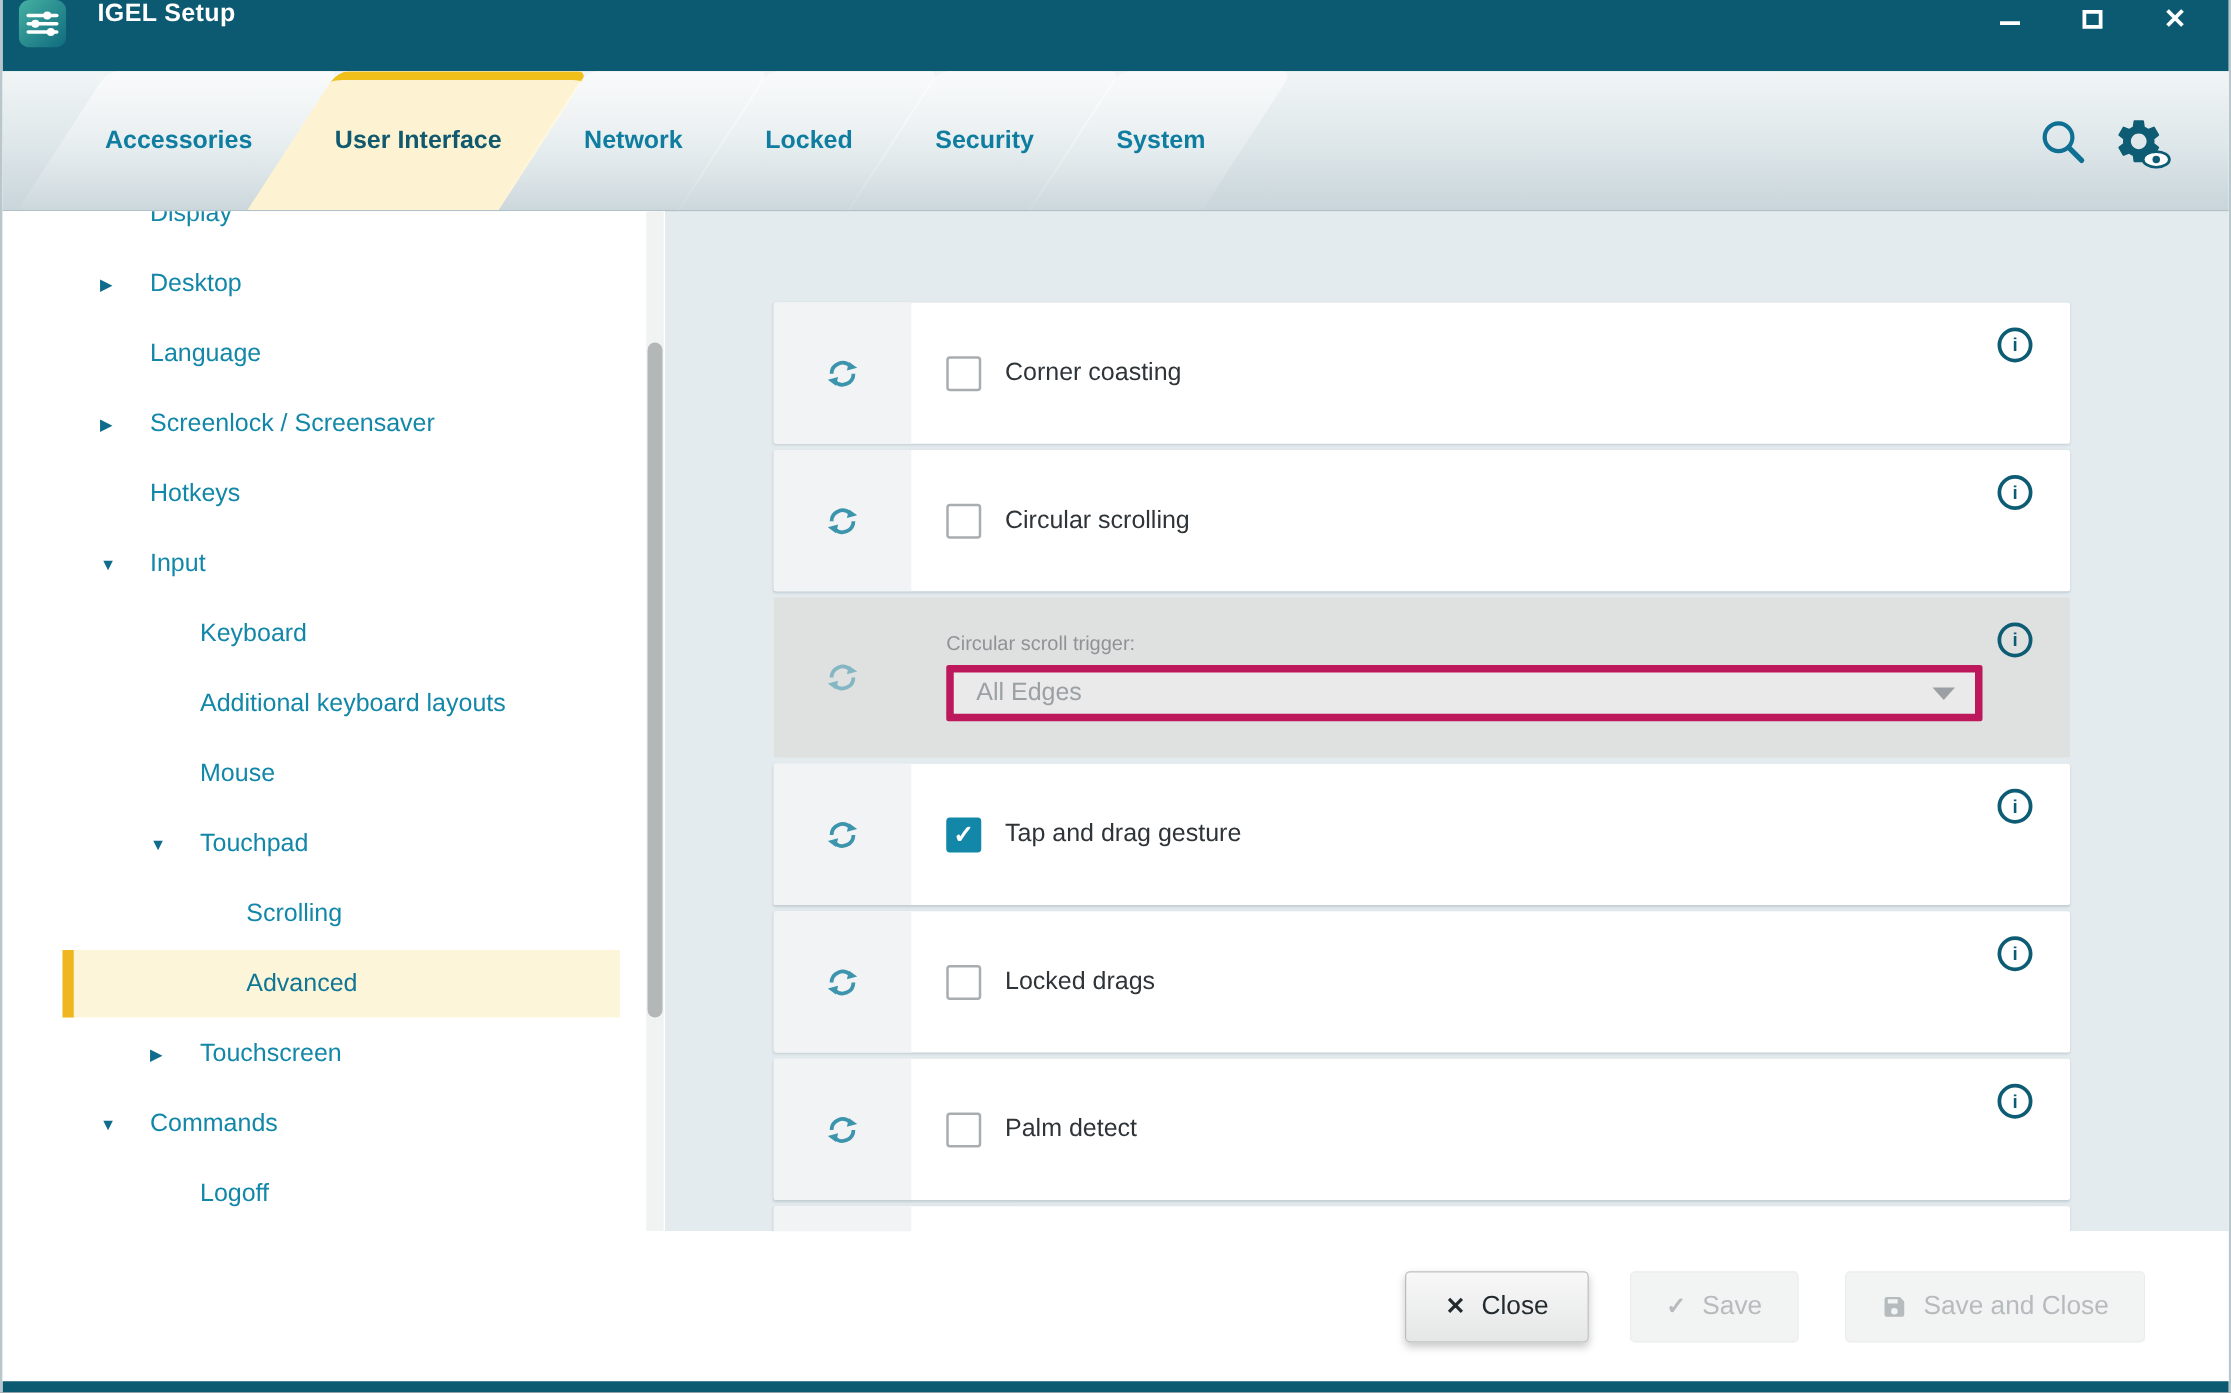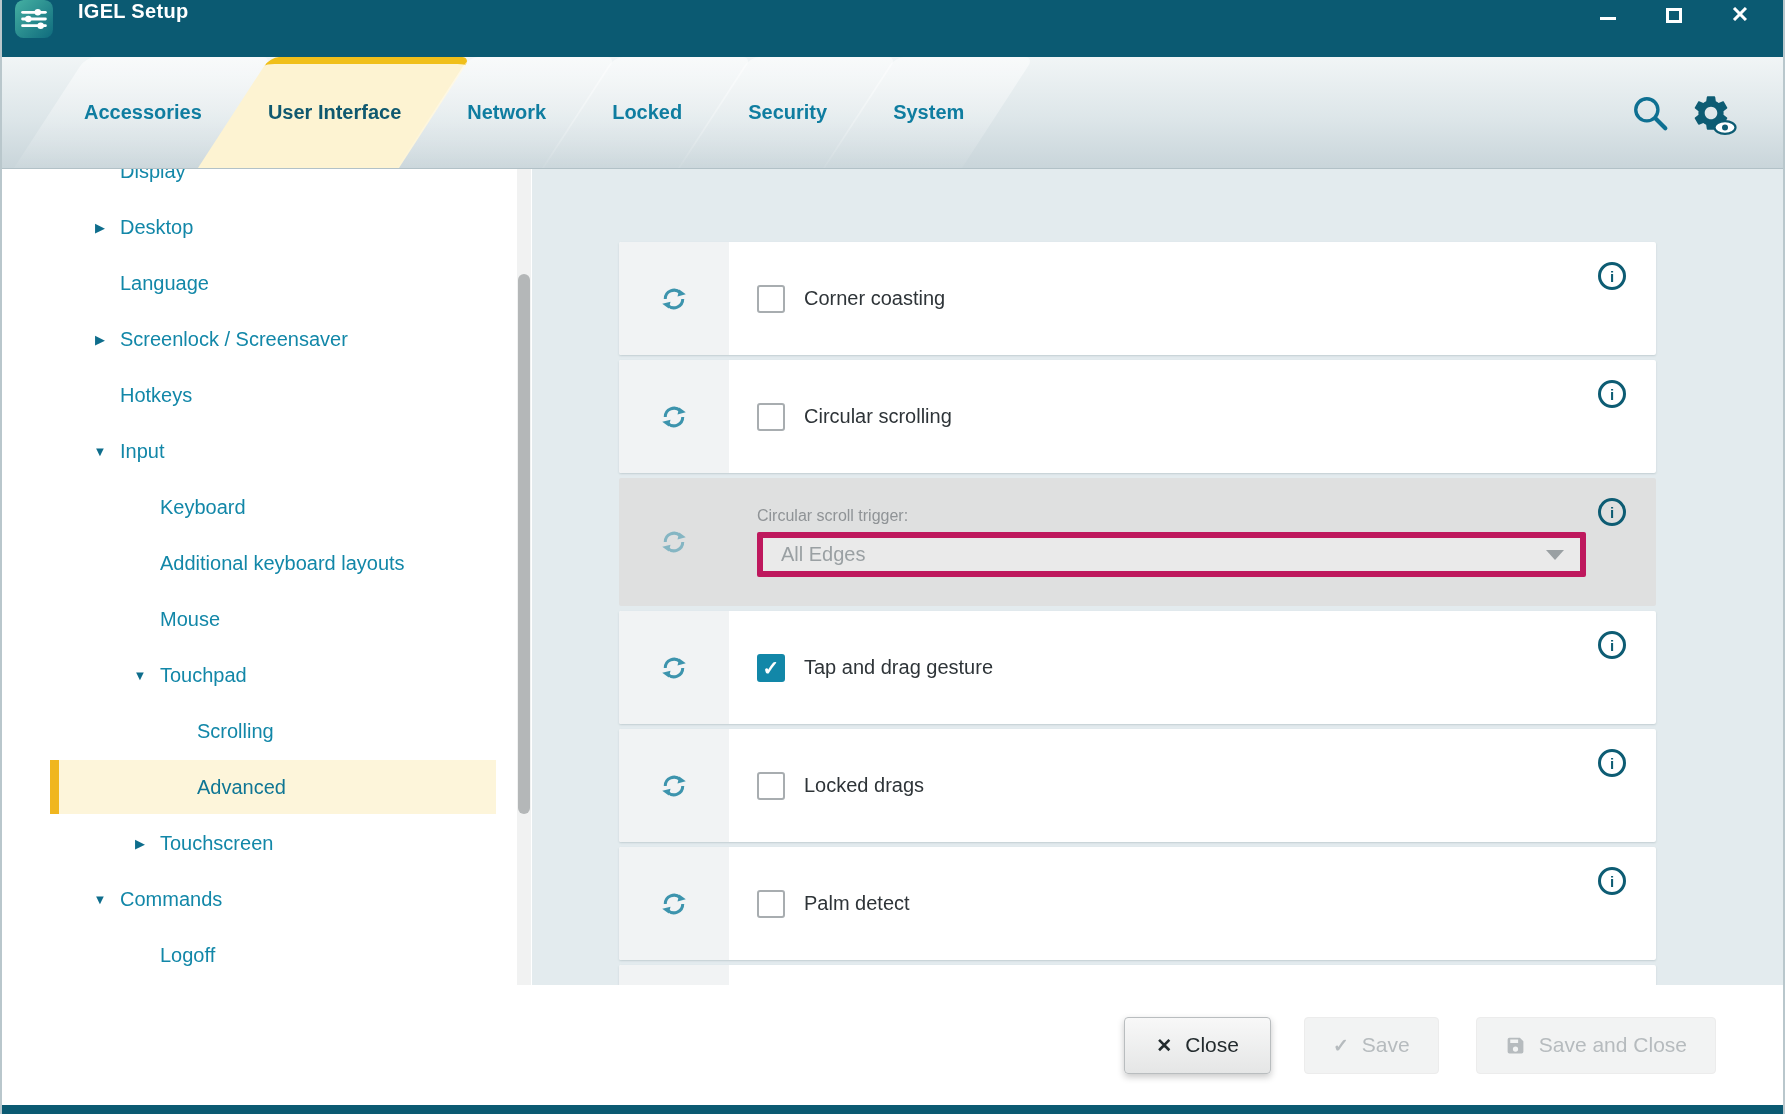--- a/index.html
+++ b/index.html
@@ -38,21 +38,21 @@
   .tab-actions { margin-left:auto; display:flex; align-items:center; gap:20px; padding-right:50px; }
   .icon-btn { cursor:pointer; display:flex; align-items:center; justify-content:center; }
   .gear-wrap { position:relative; width:44px; height:42px; }
   .gear-wrap .eye { position:absolute; right:-4px; bottom:-1px; }
 
   
   .app-body { flex:1; display:flex; min-height:0; }
 
   
   .sidebar { width:530px; flex:none; background:#fff; position:relative; overflow:hidden; }
-  .tree-item { height:56px; display:flex; align-items:center; position:relative; cursor:pointer;text-align:center; }
+  .tree-item { height:56px; display:flex; align-items:center; position:relative; cursor:pointer; }
   .tree-item.clipped { margin-top:-26px; }
   .lvl1 { padding-left:78px; } .lvl2 { padding-left:118px; } .lvl3 { padding-left:155px; }
   .arrow { width:40px; flex:none; color:#0e6d8c; font-size:13px; position:relative; z-index:1; }
   .tree-label { color:#1287a8; font-size:20px; position:relative; z-index:1; white-space:nowrap; }
   .tree-item.selected::before { content:""; position:absolute; left:48px; right:36px; top:1px; bottom:1px; background:#fdf5da; }
   .tree-item.selected::after  { content:""; position:absolute; left:48px; width:9px; top:1px; bottom:1px; background:#f0b61f; }
   .tree-item.selected .tree-label { color:#0f7694; }
   .sidebar-scrollbar { position:absolute; top:0; right:1px; width:14px; height:100%; background:#f1f2f2; }
   .scroll-thumb { position:absolute; top:105px; left:1px; width:12px; height:540px; background:#b4b7b8; border-radius:6px; cursor:pointer; }
 

